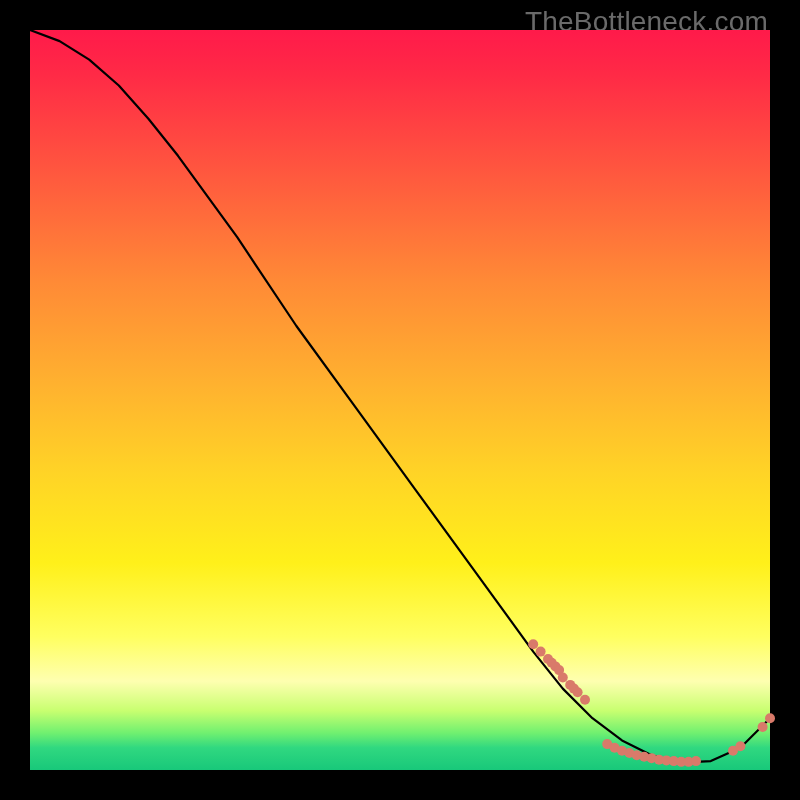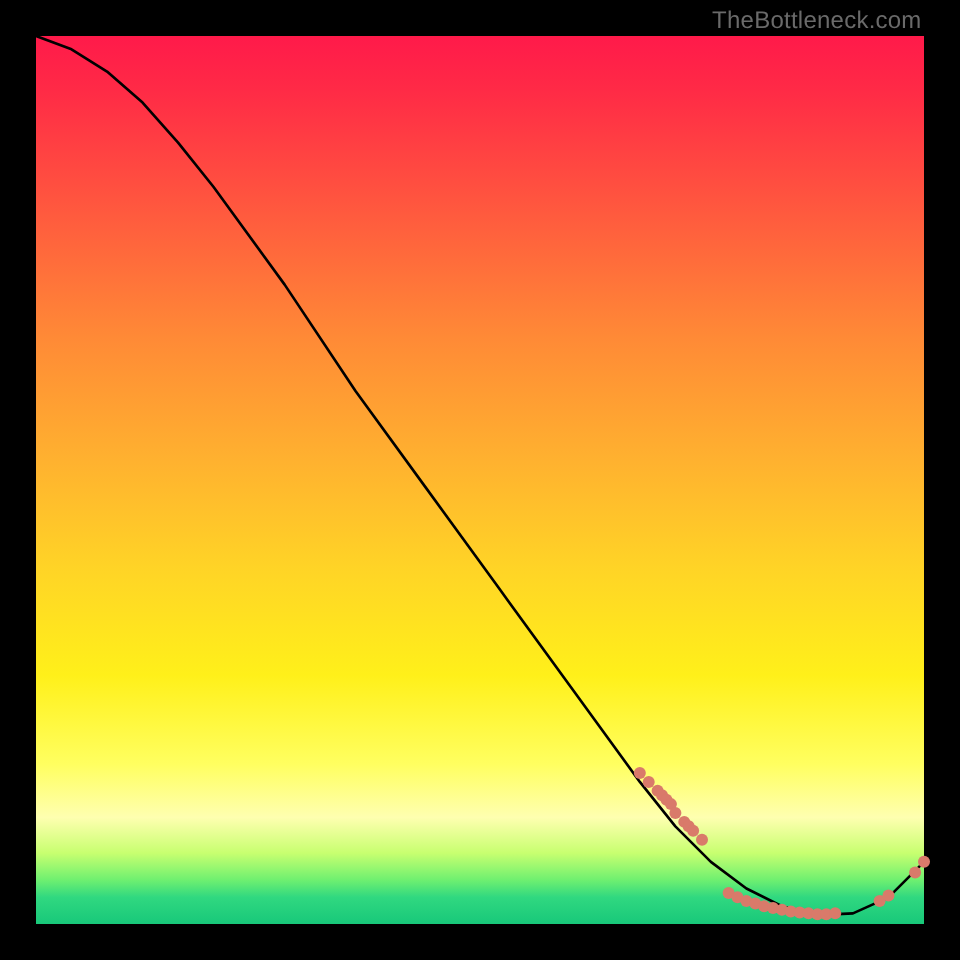--- a/index.html
+++ b/index.html
@@ -39,21 +39,21 @@
       #70f070 95%,
       #30d880 97%,
       #18c87a 100%
     );
   }
   .watermark {
     position: absolute;
     top: 6px;
     right: 32px;
     color: #6a6a6a;
-    font-size: 20px;
+    font-size: 28px;
     letter-spacing: 0.2px;
     user-select: none;
   }
   svg.curve {
     position: absolute;
     left: 0;
     top: 0;
     width: 740px;
     height: 740px;
     overflow: visible;

